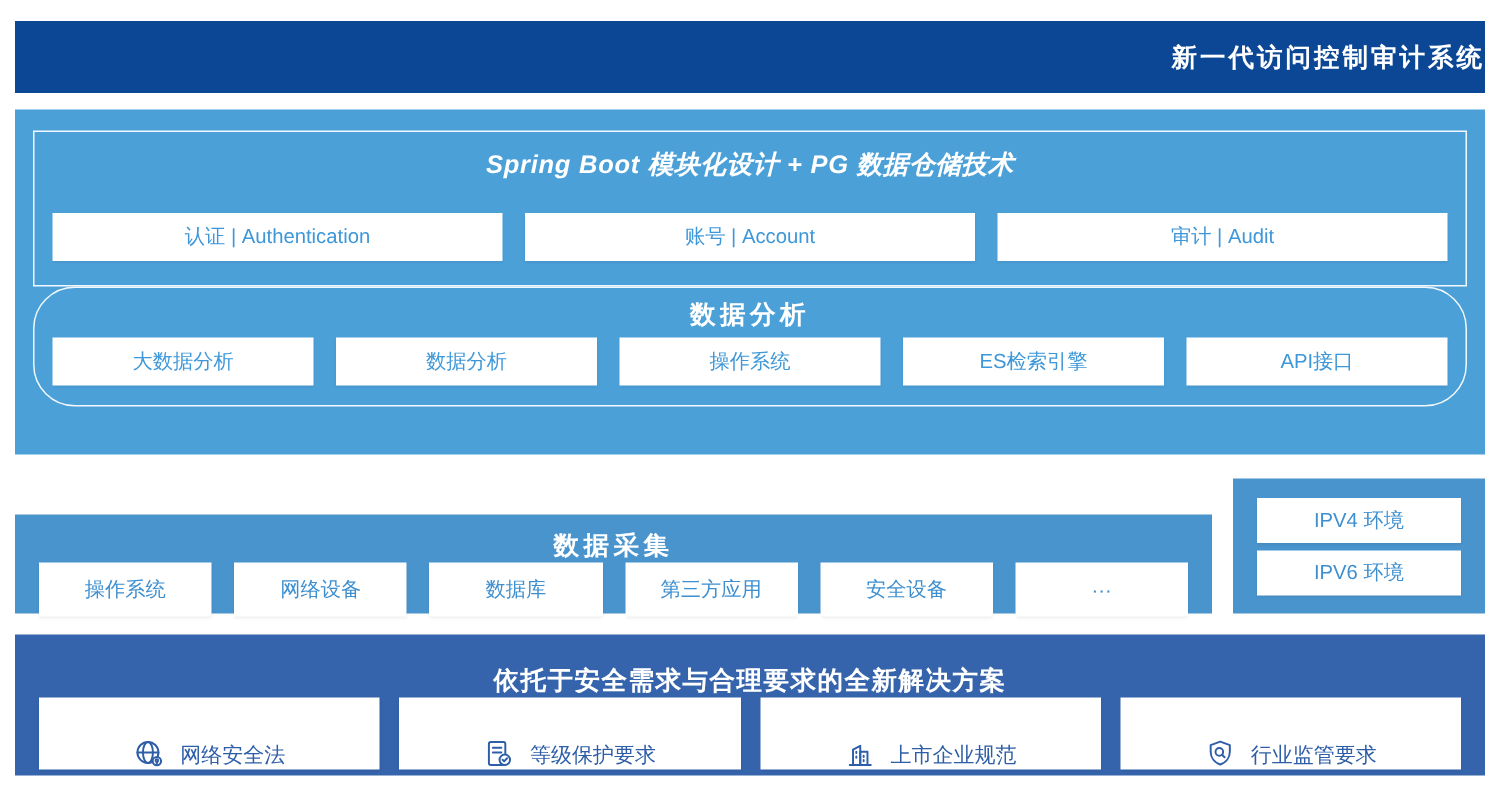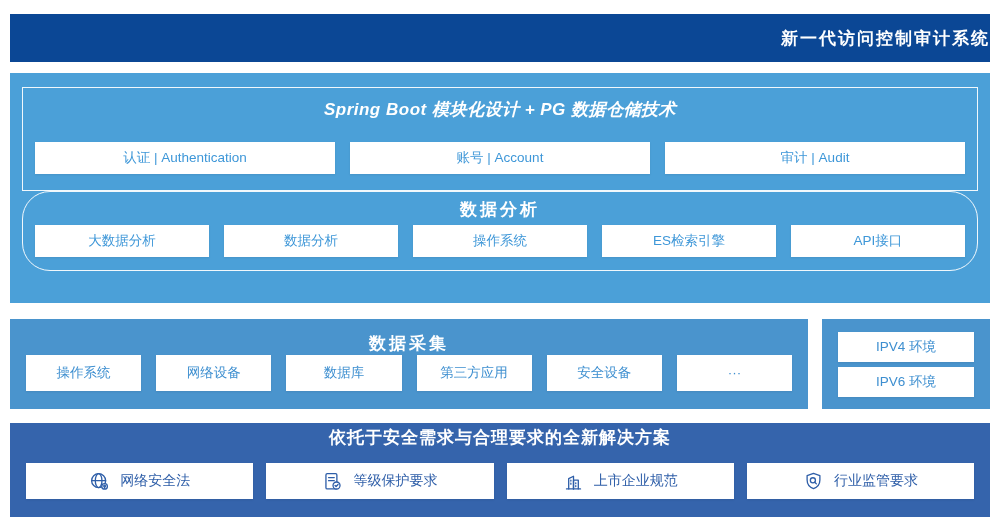--- a/index.html
+++ b/index.html
@@ -22,31 +22,31 @@
   .panel-title { text-align:center; color:#fff; font-weight:bold; font-size:17px; letter-spacing:1px; }
   .italic { font-style:italic; letter-spacing:0.5px; }
   .cn-spaced { letter-spacing:3px; }
   .box-row { display:flex; gap:15px; }
   .wbox { flex:1; height:32px; background:#ffffff; display:flex; align-items:center; justify-content:center;
           color:#3E97D8; font-size:13.5px; box-shadow:0 1px 2px rgba(0,0,0,0.08); white-space:nowrap; }
 
   
   .collection-row { margin:16px 10px 0; height:90px; display:flex; gap:14px; }
   .collection { flex:1; background:#4A94CD; padding:9px 16px 15px;
-                display:flex; flex-direction:column; justify-content:center; }
+                display:flex; flex-direction:column; justify-content:space-between;margin-top:24px; }
   .collection .wbox { height:36px; color:#3E8FD0; }
   .env { width:168px; background:#4A94CD; padding:13px 16px 12px;
          display:flex; flex-direction:column; justify-content:space-between; }
   .env .wbox { flex:none; height:30px; color:#3E8FD0; }
 
   
-  .solution { margin:14px 10px 0; height:94px; background:#3564AC; padding:3px 16px 18px;
+  .solution { margin:14px 10px 0; height:94px; background:#3564AC; padding:19px 16px 18px;
               display:flex; flex-direction:column; justify-content:space-between; }
   .solution .box-row { gap:13px; }
-  .sol-box { flex:1; height:36px; background:#fff; display:flex; align-items:center; justify-content:center;
+  .sol-box { flex:1; height:48px; background:#fff; display:flex; align-items:flex-end; justify-content:center;
              gap:10px; color:#2E5EA8; font-size:14px; box-shadow:0 1px 2px rgba(0,0,0,0.08); }
   .icon { display:flex; align-items:center; justify-content:center; color:#2E5EA8; }
   .icon svg { display:block; }
 </style>
 </head>
 <body>
 
 <div class="page">
 
   <div class="banner">

